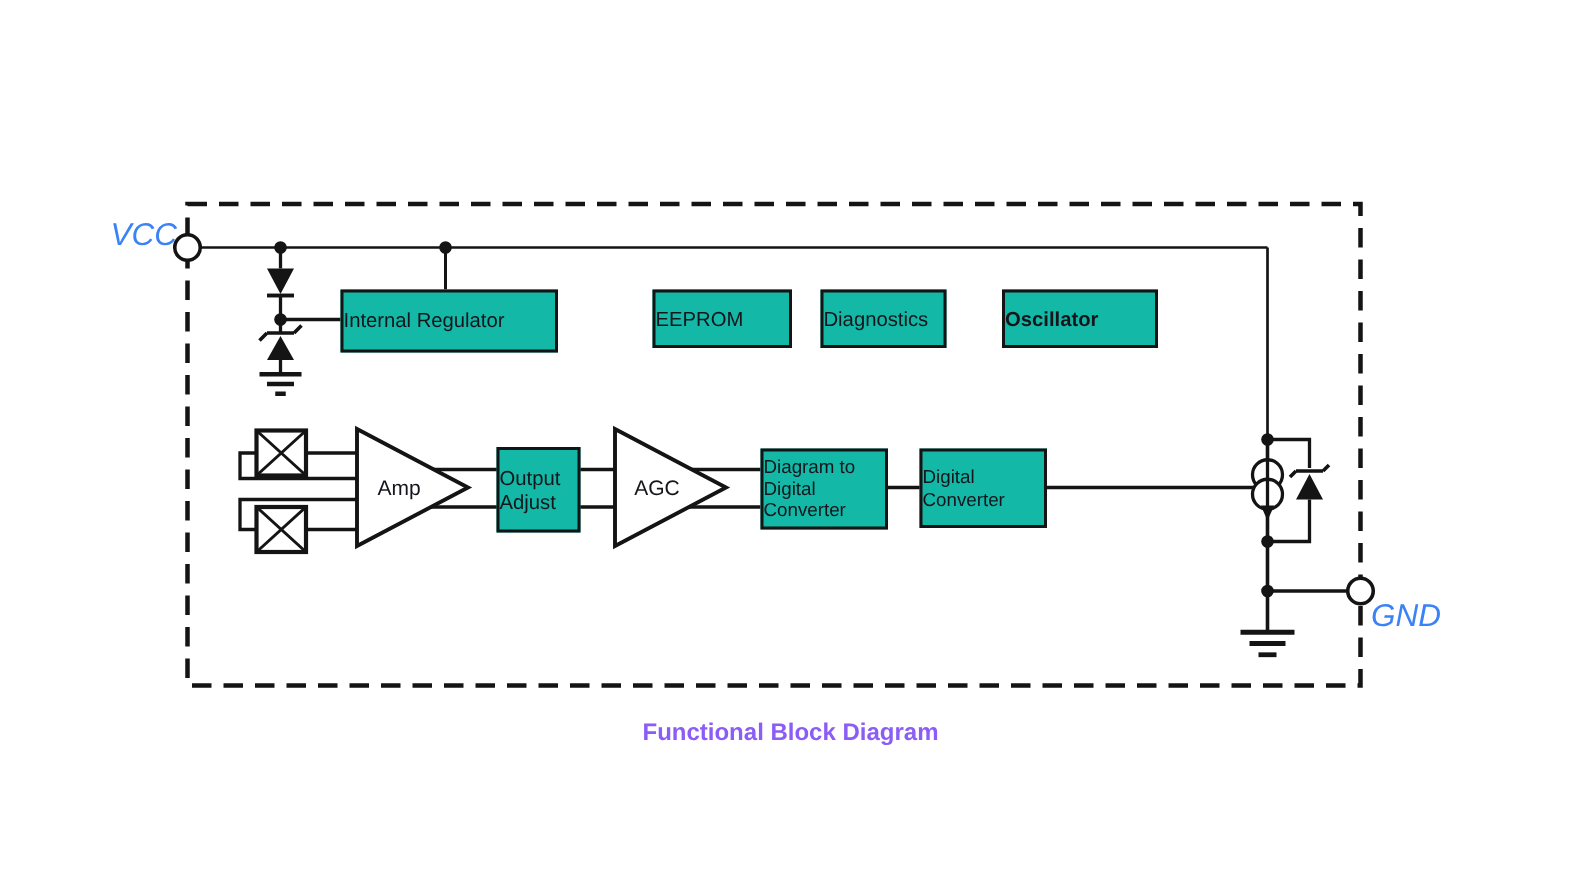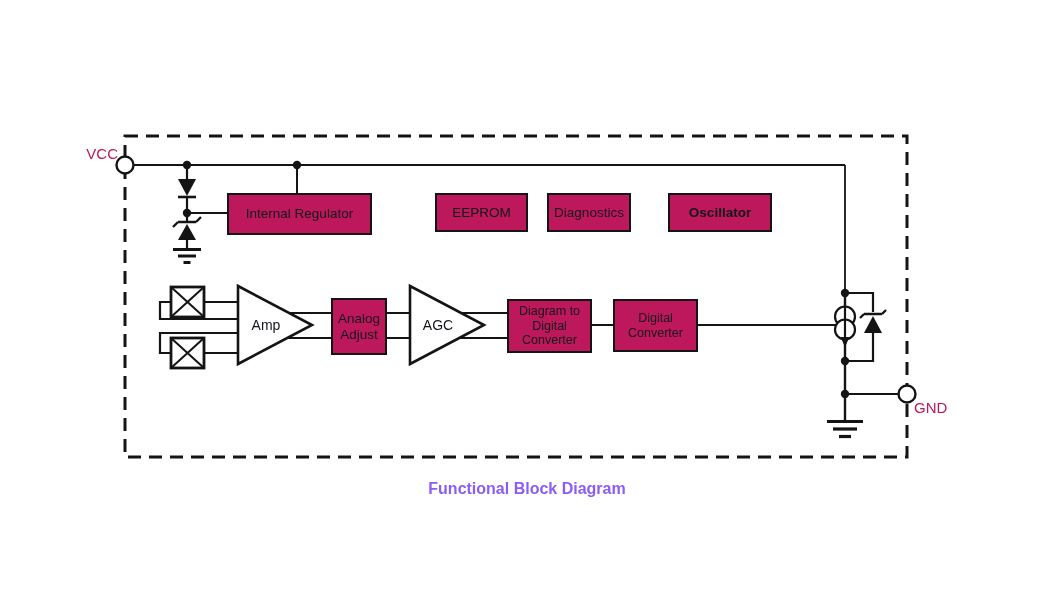--- a/index.html
+++ b/index.html
@@ -2,27 +2,27 @@
 <html><head>
 <meta charset="utf-8">
 <style>
   html,body { margin:0; padding:0; background:#ffffff; }
   .stage {
     position:relative; width:1054px; height:591px; background:#ffffff;
     font-family:"Liberation Sans", sans-serif; color:#15151c; overflow:hidden;
   }
   .stage svg { position:absolute; left:0; top:0; }
   .block {
-    position:absolute; box-sizing:border-box; background:#be185d;
+    position:absolute; box-sizing:border-box; background:#14b8a6;
     border:2.6px solid #141414; display:flex; flex-direction:column;
-    align-items:center; justify-content:center; text-align:center;
+    align-items:flex-start; justify-content:center; text-align:center;
     line-height:1.14; font-size:13.5px; color:#15151c;
   }
   .block.small { font-size:12.5px; line-height:1.16; }
-  .term-label { position:absolute; font-size:15px; color:#be185d; }
+  .term-label { position:absolute; font-size:21px; color:#3b82f6;font-style:italic; }
   .caption {
     position:absolute; left:377px; top:480px; width:300px; text-align:center;
     font-size:16px; font-weight:700; color:#8b5cf6;
   }
   svg text { font-family:"Liberation Sans", sans-serif; fill:#15151c; }
 </style>
 </head>
 <body>
 
 <div class="stage">
@@ -121,21 +121,21 @@
 
   <div class="block" style="left:547px; top:193px; width:84px; height:39px;">
     <span>Diagnostics</span>
   </div>
 
   <div class="block" style="left:668px; top:193px; width:104px; height:39px;font-weight:bold;">
     <span>Oscillator</span>
   </div>
 
   <div class="block" style="left:331px; top:298px; width:56px; height:57px;">
-    <span>Analog</span>
+    <span>Output</span>
     <span>Adjust</span>
   </div>
 
   <div class="block small" style="left:507px; top:299px; width:85px; height:54px;">
     <span>Diagram to</span>
     <span>Digital</span>
     <span>Converter</span>
   </div>
 
   <div class="block small" style="left:613px; top:299px; width:85px; height:53px;">

